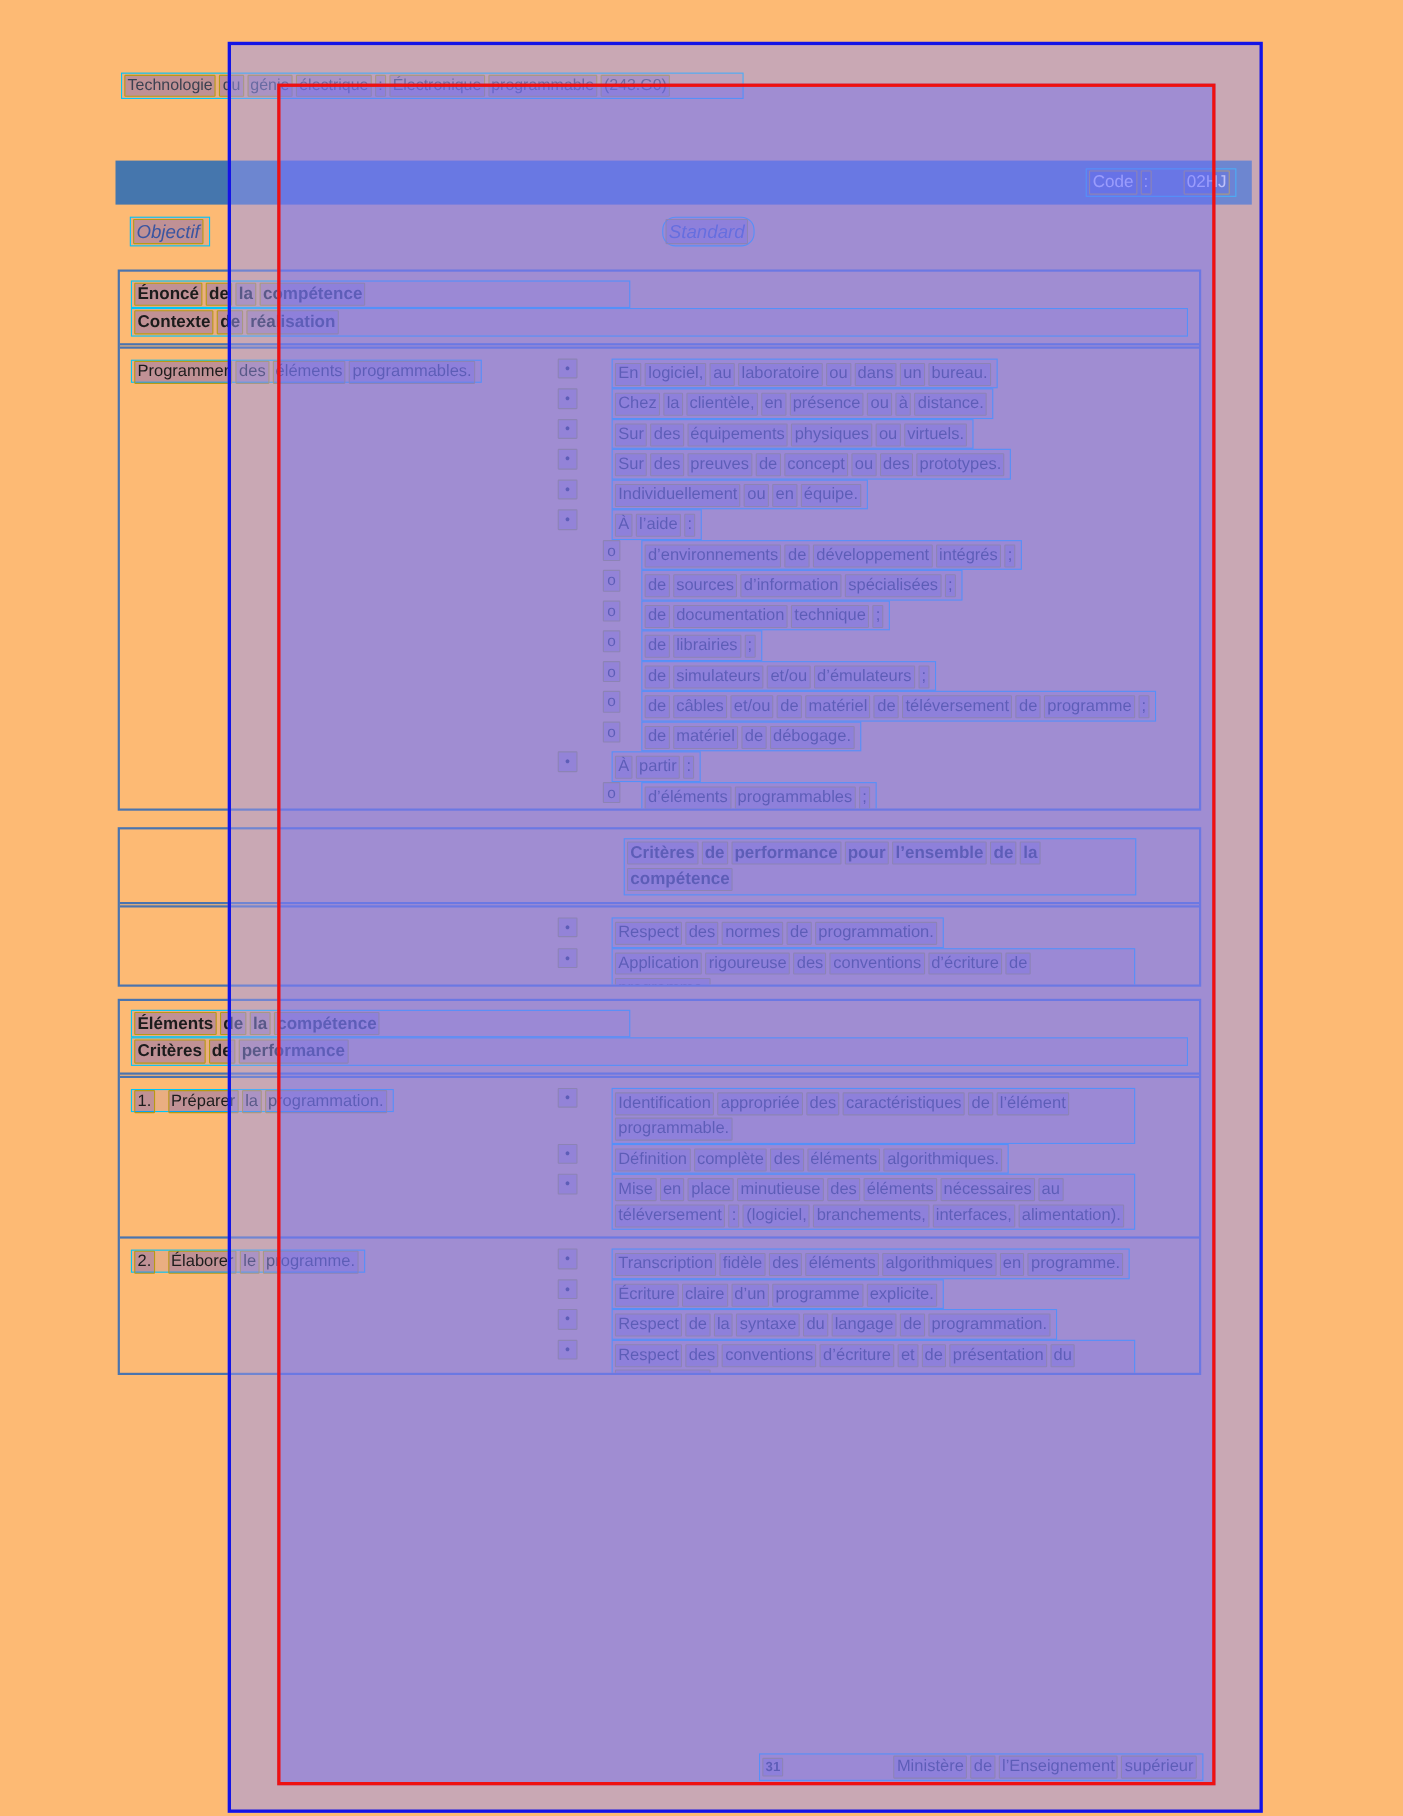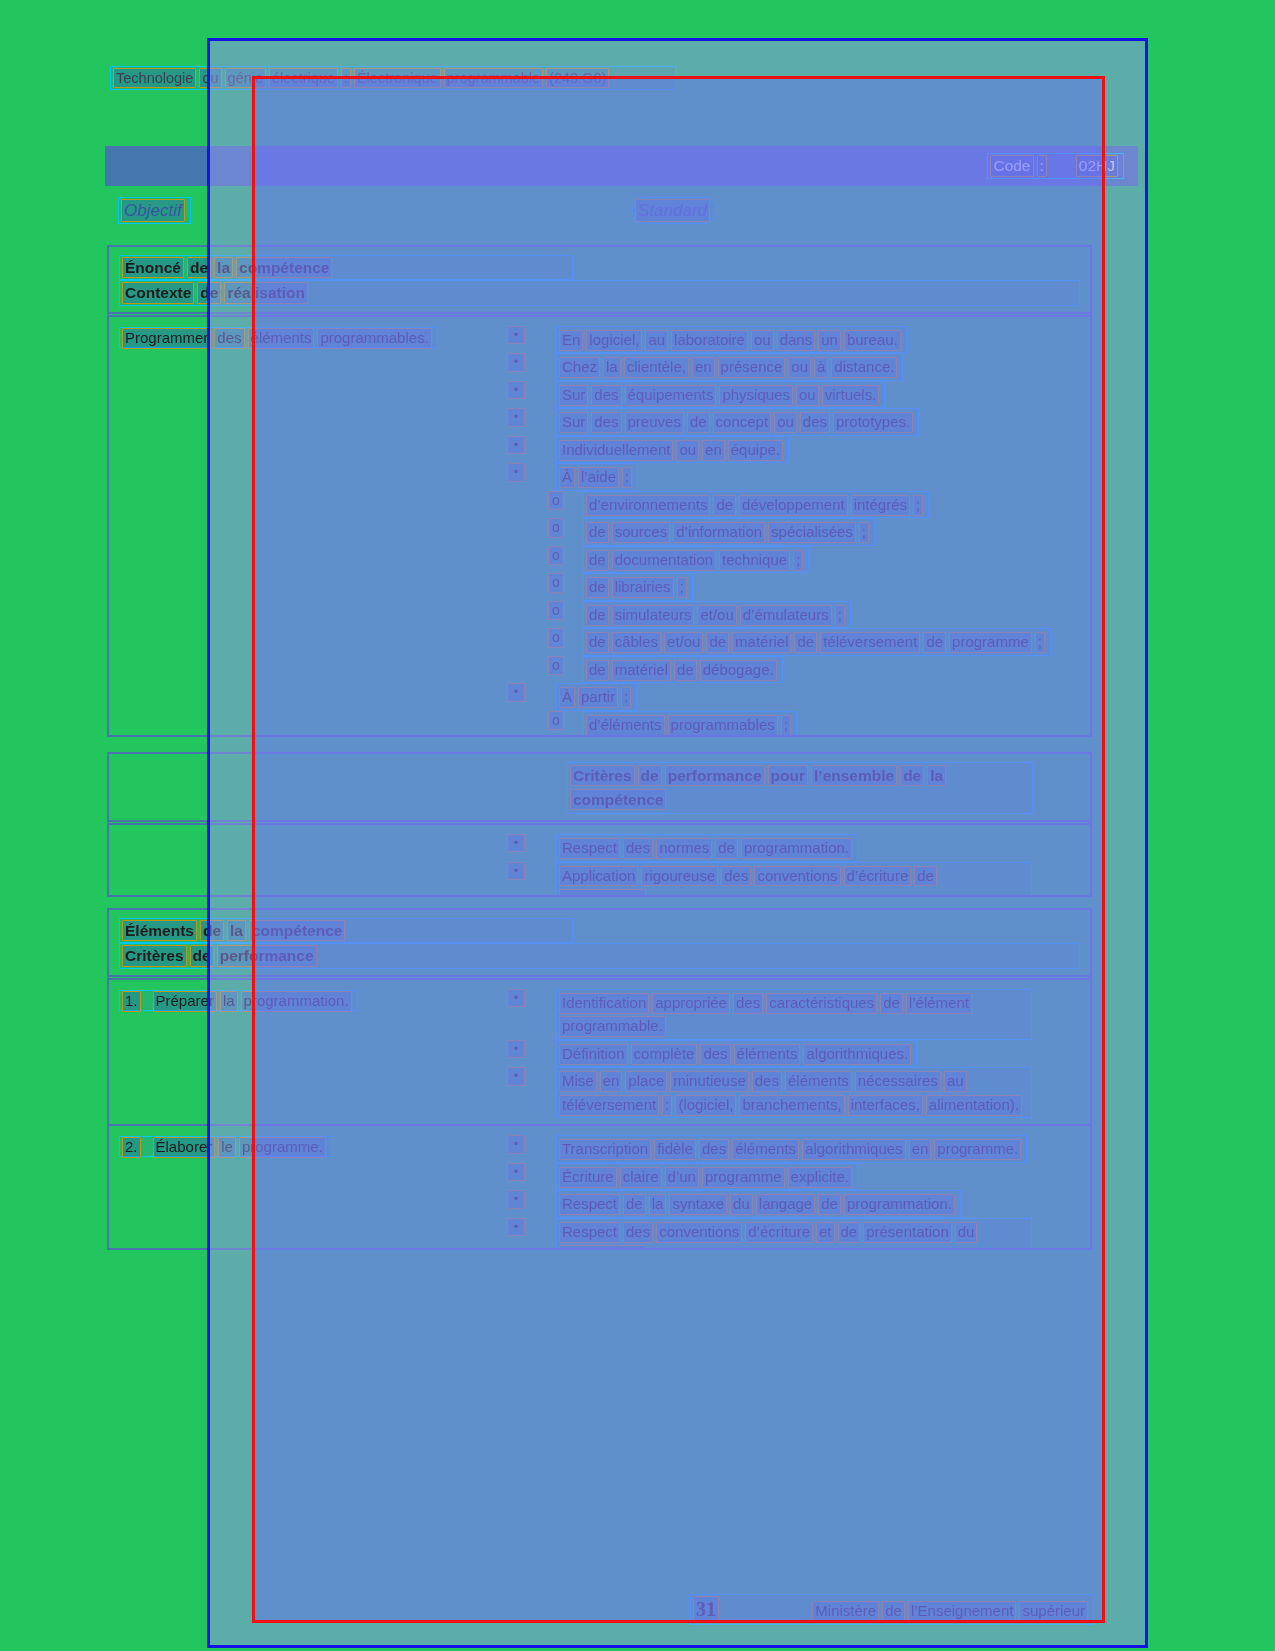--- a/index.html
+++ b/index.html
@@ -1,34 +1,34 @@
 <!DOCTYPE html>
 <html style="--banner-bg: #4576ad; --table-border: #4a74ae; --accent: #3a55a0; --ov-blue: #1414e6; --ov-red: #ee1111; --word-border: #b89a14; --line-border: #00c6f8;"><head>
 <meta charset="utf-8">
 <style>
   :root{
     --banner-bg:#4576ad; --table-border:#4a74ae; --text:#1c1c1c; --accent:#3a55a0;
     --ov-blue:#1414e6; --ov-red:#ee1111; --word-border:#b89a14; --line-border:#00c6f8;
   }
   html,body{margin:0;padding:0;background:#fff;}
-  .page{position:relative;width:1275px;height:1651px;background:#22c55e;overflow:hidden;
+  .page{position:relative;width:1275px;height:1651px;background:#fdba74;overflow:hidden;
         font-family:"Liberation Sans","DejaVu Sans",sans-serif;color:var(--text);}
   
   .w{border:1px solid var(--word-border);background:rgba(45,45,225,0.22);
      padding:0 2px;margin:0 3px 0 0;border-radius:1px;display:inline-block;line-height:1.25;}
   .ln{border:1px solid var(--line-border);background:rgba(70,70,250,0.10);
       -webkit-box-decoration-break:clone;box-decoration-break:clone;padding:1px 2px;}
   
   .hline{position:absolute;left:110px;top:66px;font-size:14.5px;color:#3c4150;width:560px;}
   .banner{position:absolute;left:105px;top:146px;width:1033px;height:40px;
           background:var(--banner-bg);display:flex;align-items:center;justify-content:flex-end;
           padding-right:14px;box-sizing:border-box;color:#e8edff;font-size:15.5px;}
   .banner .cv{margin-left:26px;text-align:right;}
   .objstd{position:absolute;top:197px;font-size:17px;font-weight:normal;font-style:italic;color:var(--accent);}
-  .obj{left:118px;} .std{left:632px;border-radius:12px;}
+  .obj{left:118px;} .std{left:602px;border-radius:12px;}
   .tbl{position:absolute;left:107px;width:985px;border:2px solid var(--table-border);
        box-sizing:border-box;background:transparent;font-size:15px;overflow:hidden;}
   .t1{top:245px;height:492px;} .t2{top:752px;height:145px;} .t3{top:908px;height:342px;}
   .thead{border-bottom:5px double var(--table-border);padding:8px 10px 6px 10px;
          display:flex;font-weight:bold;font-size:15.5px;flex-direction:column;}
   .thead .h1{width:448px;flex:0 0 auto;} .thead .h2{flex:1;}
   .trow{display:flex;align-items:flex-start;}
   .c1{width:398px;flex:0 0 auto;padding:9px 10px 6px 10px;box-sizing:border-box;}
   .c2{flex:1;padding:9px 6px 6px 0;}
   .rowsep{border-top:2px solid var(--table-border);}
@@ -36,21 +36,21 @@
   .bl .mk{flex:0 0 auto;text-align:center;}
   .bl.l1 .mk{width:12px;margin-right:31px;font-size:13px;}
   .bl.l2 .mk{width:10px;margin-left:41px;margin-right:19px;font-size:14px;}
   .bl .tx{line-height:23.5px;max-width:470px;}
   .num{margin-right:12px;}
   .cell-line{line-height:23.5px;display:inline;}
   .t2 .thead{border-bottom:5px double var(--table-border);font-weight:bold;}
   .t2h{margin-left:448px;max-width:460px;line-height:24px;display:block;}
   .footer{position:absolute;left:690px;top:1594px;width:398px;display:flex;
           justify-content:space-between;align-items:baseline;font-size:15px;}
-  .pgnum{font-weight:bold;font-size:20px;font-family:Liberation Serif, serif;}
+  .pgnum{font-weight:bold;font-size:12px;}
   
   .ovb{position:absolute;left:207px;top:38px;width:941px;height:1610px;
        border:3px solid var(--ov-blue);background:rgba(150,150,243,0.5);
        box-sizing:border-box;pointer-events:none;z-index:5;}
   .ovr{position:absolute;left:252px;top:76px;width:853px;height:1547px;
        border:3px solid var(--ov-red);background:rgba(100,100,255,0.4);
        box-sizing:border-box;pointer-events:none;z-index:6;}
 </style>
 </head>
 <body>

